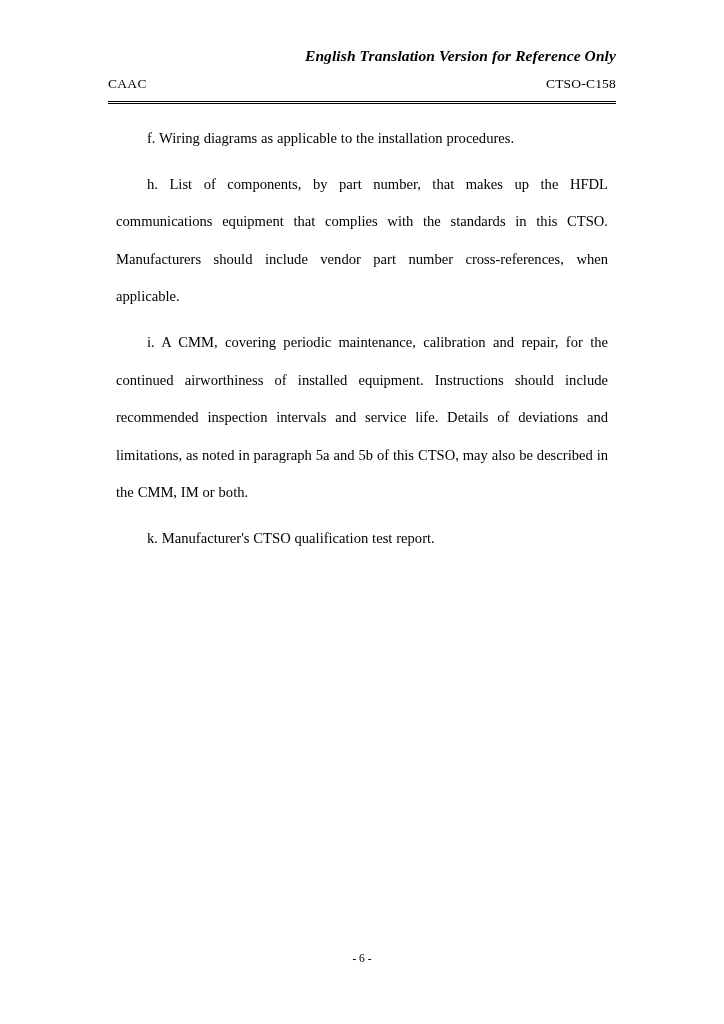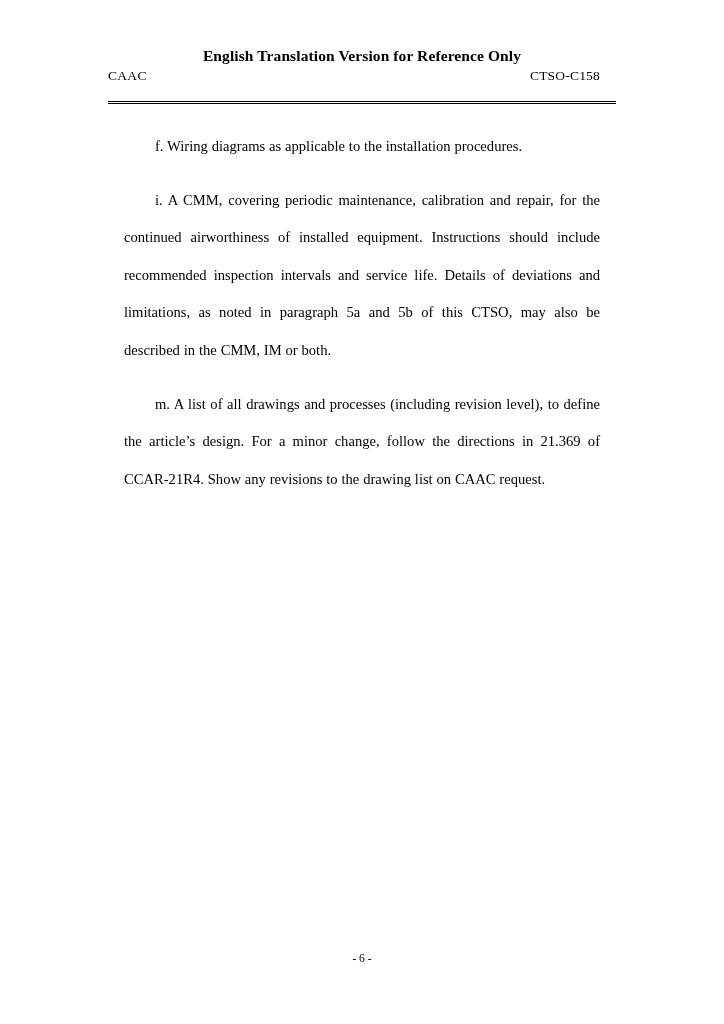--- a/index.html
+++ b/index.html
@@ -27,41 +27,43 @@
 
   
   .header {
     position: absolute;
     left: 108px;
     top: 46px;
     width: 508px;
   }
   .header-title {
     font-weight: bold;
+    font-style: italic;
     font-size: 15.5px;
     line-height: 20px;
-    text-align: center;
+    text-align: right;
     letter-spacing: 0.1px;
     white-space: nowrap;
   }
   .header-row {
     position: relative;
+    margin-top: 8px;
     height: 19px;
     font-size: 13.5px;
     line-height: 19px;
   }
   .header-left {
     position: absolute;
     left: 0;
     top: 0;
     letter-spacing: 0.3px;
   }
   .header-right {
     position: absolute;
-    right: 16px;
+    right: 0;
     top: 0;
     letter-spacing: 0.2px;
     text-align: right;
   }
   .header-rule {
     position: absolute;
     left: 108px;
     top: 101px;
     width: 508px;
     height: 3px;
@@ -84,21 +86,21 @@
   }
 
   
   .body-text {
     position: absolute;
     left: 108px;
     top: 112px;
     width: 508px;
   }
   .para {
-    margin: 16px;
+    margin: 8px;
     font-size: 14.6px;
     line-height: 37.6px;
     text-align: justify;
     text-justify: inter-word;
     word-spacing: 0.2px;
   }
   .para.indent {
     text-indent: 31px;
   }
   
@@ -131,21 +133,22 @@
     </div>
   </div>
 
   <div class="header-rule">
     <div class="rule-thin"></div>
     <div class="rule-thick"></div>
   </div>
 
   <div class="body-text">
     <p class="para indent">f. Wiring diagrams as applicable to the installation procedures.</p>
+    <p class="para indent">h. List of components, by part number, that makes up the HFDL communications equipment that complies with the standards in this CTSO. Manufacturers should include vendor part number cross-references, when applicable.</p>
     <p class="para indent">i. A CMM, covering periodic maintenance, calibration and repair, for the continued airworthiness of installed equipment. Instructions should include recommended inspection intervals and service life. Details of deviations and limitations, as noted in paragraph 5a and 5b of this CTSO, may also be described in the CMM, IM or both.</p>
-    <p class="para indent">m. A list of all drawings and processes (including revision level), to define the article’s design. For a minor change, follow the directions in 21.369 of CCAR-21R4. Show any revisions to the drawing list on CAAC request.</p>
+    <p class="para indent">k. Manufacturer's CTSO qualification test report.</p>
   </div>
 
   <div class="footer">
     <span>- 6 -</span>
   </div>
 
 </div>
 
 </body></html>

